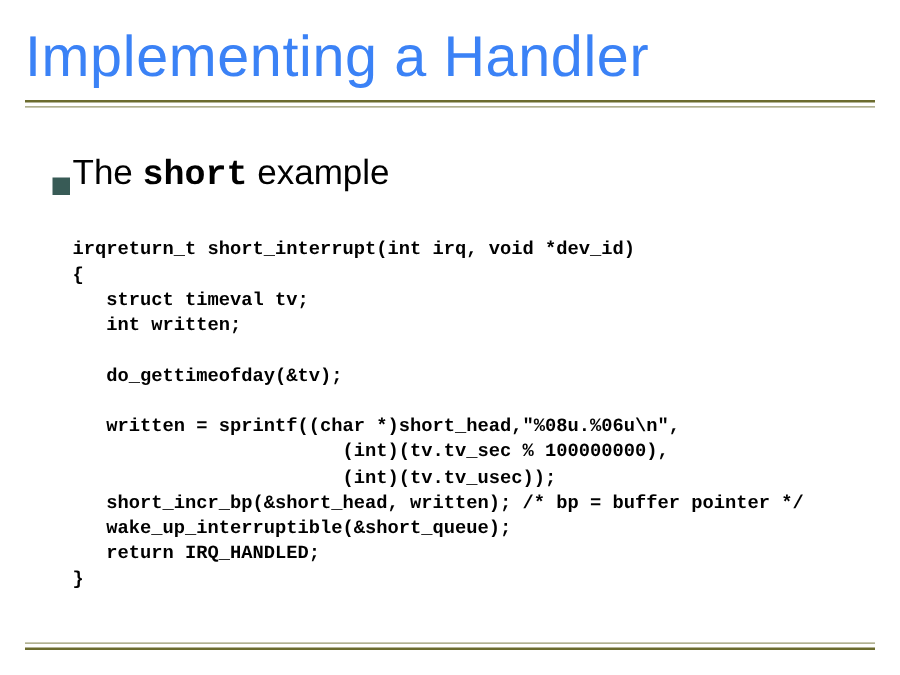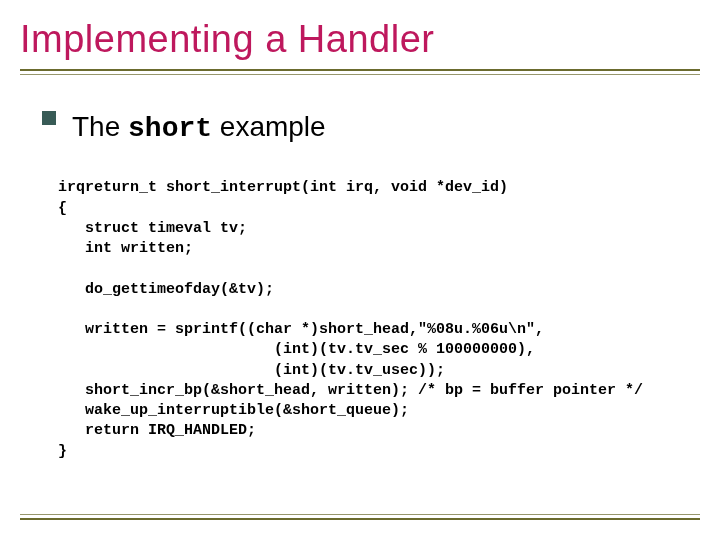--- a/index.html
+++ b/index.html
@@ -15,23 +15,23 @@
     position: relative;
     width: 720px;
     height: 540px;
     box-sizing: border-box;
   }
   .title-wrap {
     position: relative;
     padding: 18px 20px 0 20px;
   }
   .title {
-    font-size: 38px;
+    font-size: 46px;
     font-weight: 400;
-    color: #be185d;
+    color: #3b82f6;
     letter-spacing: 0.5px;
     margin: 0;
     padding-bottom: 6px;
   }
   .title-rule {
     position: relative;
     height: 10px;
     margin-top: 2px;
   }
   .title-rule .r1 {
@@ -47,22 +47,22 @@
     top: 5px;
     height: 1px;
     background: #6b6b2e;
     opacity: 0.7;
   }
   .body {
     padding: 32px 42px 0 42px;
   }
   .bullet-row {
     display: flex;
-    align-items: flex-start;
-    gap: 16px;
+    align-items: flex-end;
+    gap: 2px;
     margin-bottom: 14px;
   }
   .bullet-square {
     width: 14px;
     height: 14px;
     background: #385b56;
     flex: 0 0 auto;
   }
   .bullet-text {
     font-size: 28px;

